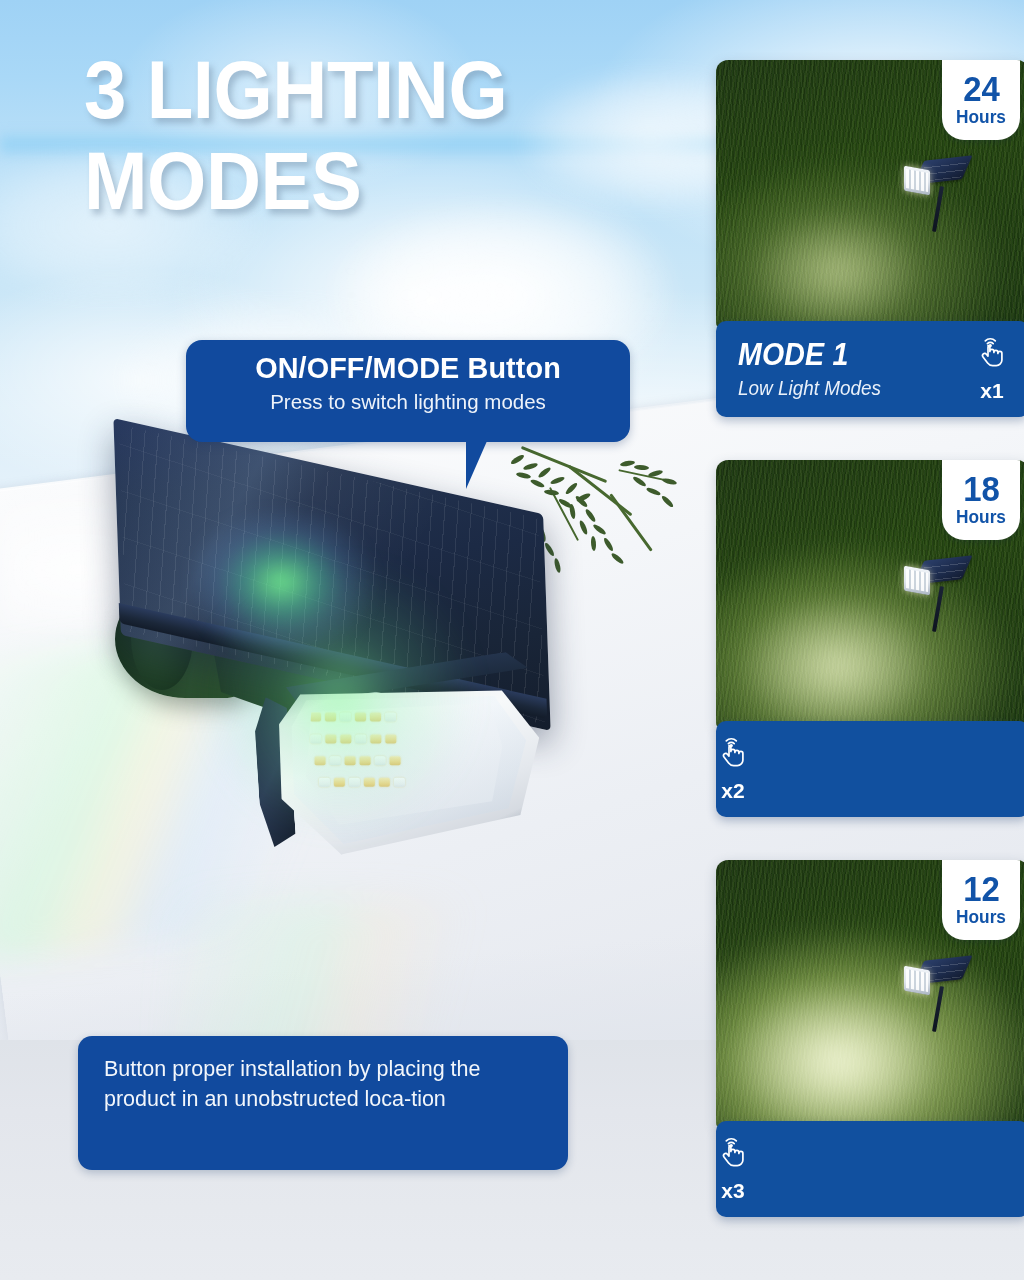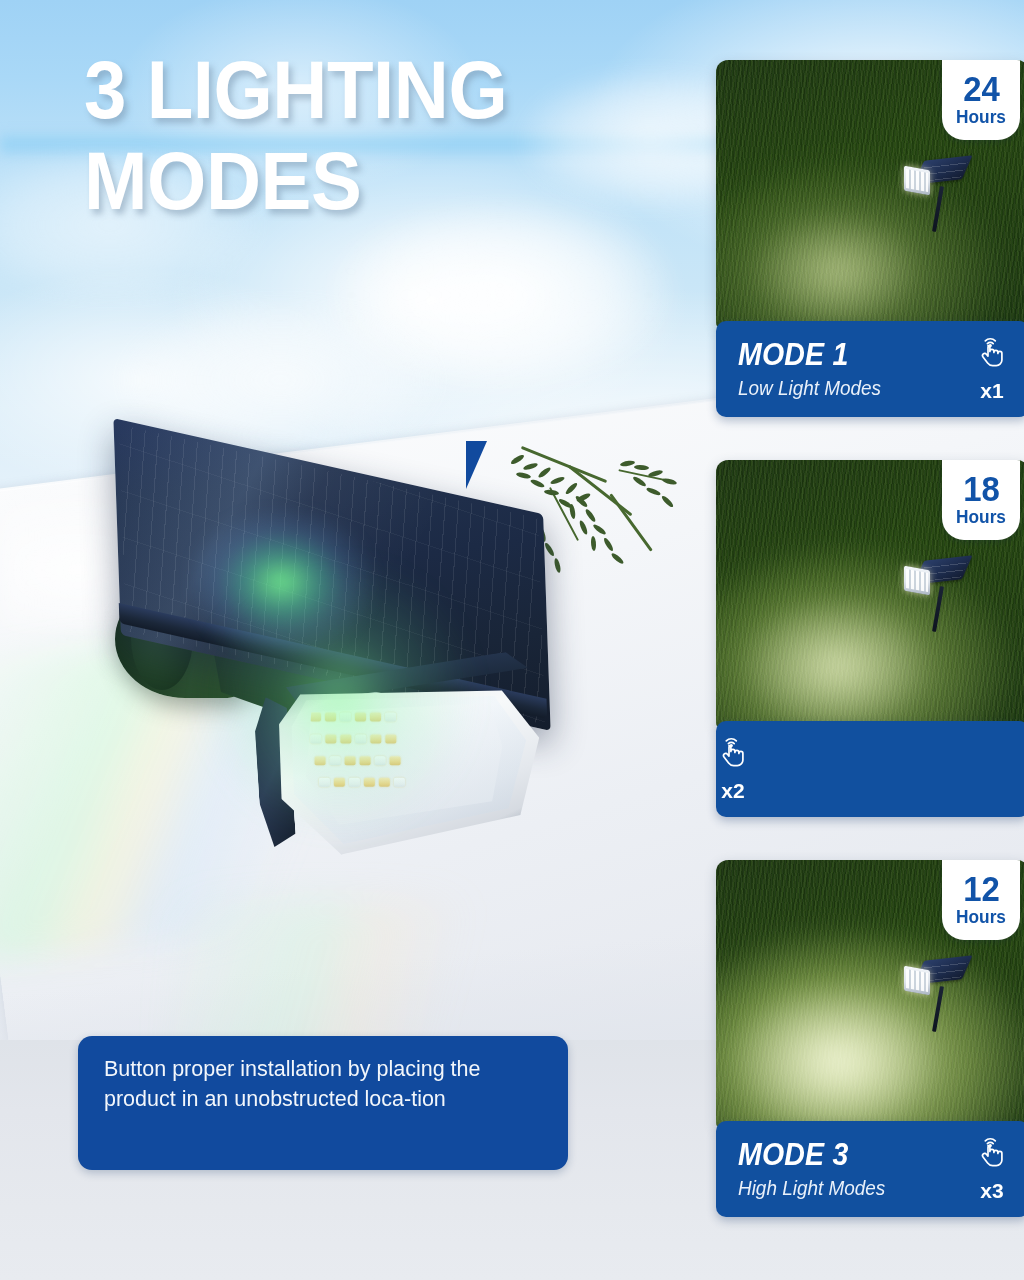--- a/index.html
+++ b/index.html
@@ -475,20 +475,24 @@
     <div style="color:#ffffff;font-weight:bold;font-size:82px;line-height:.97;letter-spacing:-.5px;
                 transform:scaleX(.93);transform-origin:left top;
                 text-shadow:4px 5px 7px rgba(110,135,160,.45);
                 font-family:'Liberation Sans',sans-serif;">3 LIGHTING</div>
     <div style="color:#ffffff;font-weight:bold;font-size:82px;line-height:1.0;letter-spacing:-.5px;margin-top:10px;
                 transform:scaleX(.93);transform-origin:left top;
                 text-shadow:4px 5px 7px rgba(110,135,160,.45);
                 font-family:'Liberation Sans',sans-serif;">MODES</div>
   </div>
 
+  <div class="callout">
+    <div class="callout-title">ON/OFF/MODE Button</div>
+    <div class="callout-sub">Press to switch lighting modes</div>
+  </div>
   <div class="callout-tail"></div>
 
   <div class="notebox">
     <p>Button proper installation by placing the product in an unobstructed loca-tion</p>
   </div>
 
   <div class="card" style="top:60px;">
     <div class="card-photo">
       <div class="grass"></div>
       <div class="grass-tex"></div>
@@ -582,24 +586,20 @@
         <div class="lamp-head">
             <i></i>
           </div>
       </div>
       <div class="hours-badge">
         <div class="hours-num">12</div>
         <div class="hours-lbl">Hours</div>
       </div>
     </div>
     <div class="card-bar">
-      <div class="bar-texts">
-        <div class="mode-title">MODE 3</div>
-        <div class="mode-sub">High Light Modes</div>
-      </div>
       <div class="tap-wrap">
         <span>
           <svg width="34" height="36" viewBox="0 0 34 36" fill="none">
             <path d="M15 9.5c-1.2 0-2 .9-2 2v8.6l-1.6-1.9c-.8-1-2.2-1.1-3.1-.3-.9.8-1 2.1-.3 3l4.6 6.1c1.2 1.6 3.1 2.6 5.1 2.6h3.6c3.1 0 5.6-2.5 5.6-5.6v-6.6c0-1.1-.9-2-2-2s-2 .9-2 2v-1c0-1.1-.9-2-2-2s-2 .9-2 2v-1c0-1.1-.9-2-2-2s-2 .9-2 2v-4c0-1.1-.8-1.9-1.9-1.9z" stroke="#ffffff" stroke-width="1.7" stroke-linejoin="round" fill="none"></path>
             <path d="M12.4 7.6a4.1 4.1 0 0 1 5.8 0" stroke="#ffffff" stroke-width="1.7" stroke-linecap="round" fill="none"></path>
             <path d="M10.3 4.8a7.1 7.1 0 0 1 10 0" stroke="#ffffff" stroke-width="1.7" stroke-linecap="round" fill="none"></path>
             <circle cx="15.3" cy="9.6" r="1.6" fill="#ffffff"></circle>
           </svg>
         </span>
         <span class="tap-count">x3</span>

